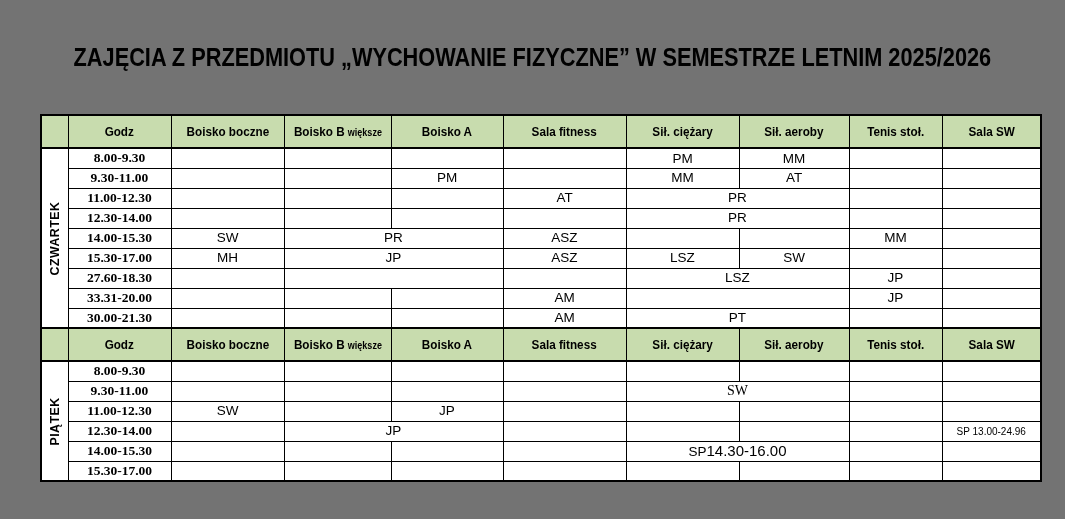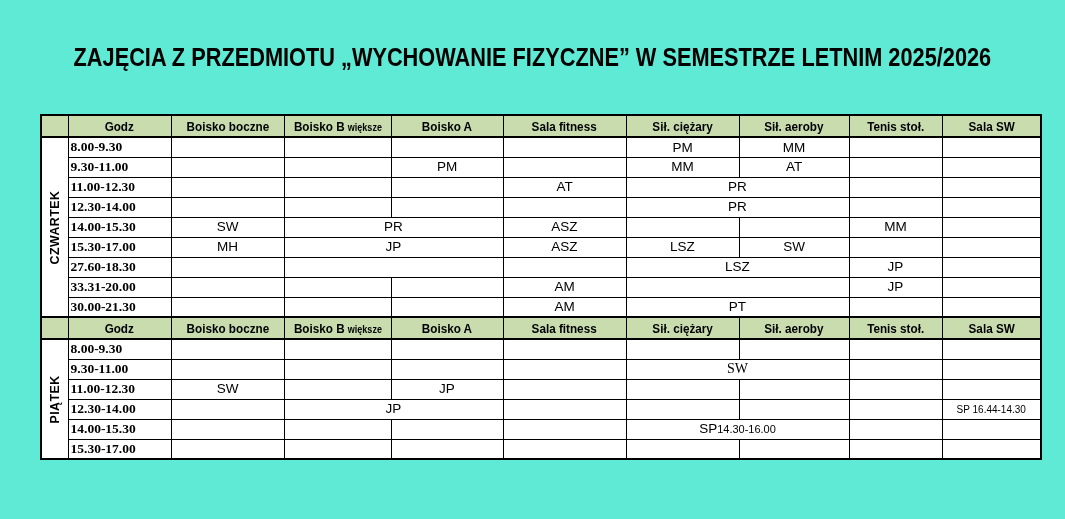--- a/index.html
+++ b/index.html
@@ -1,41 +1,41 @@
 <!DOCTYPE html>
 <html lang="pl" style="--header-bg: #c8dcae;"><head>
 <meta charset="utf-8">
 <style>
   html,body { margin:0; padding:0; background:#ffffff; }
   body { width:1065px; height:519px; font-family:"Liberation Sans", sans-serif; color:#000; }
-  .page { position:relative; width:1065px; height:519px; background:#5eead4; overflow:hidden; }
+  .page { position:relative; width:1065px; height:519px; background:#737373; overflow:hidden; }
 
   .title { position:absolute; top:44px; left:0; width:100%; margin:0; text-align:center;
            font-size:25px; font-weight:700; line-height:1.1; }
   .title-inner { display:inline-block; transform:scaleX(0.87); white-space:nowrap; }
 
   table.schedule { position:absolute; left:40px; top:114px; width:1000px;
                    border-collapse:collapse; table-layout:fixed;
                    border:2px solid #000; background:#fff; }
   th, td { border:1px solid #000; padding:0 2px; box-sizing:border-box; overflow:hidden;
            vertical-align:middle; }
 
-  tr.header-row th { background:var(--header-bg,#c8dcae); height:22px;
+  tr.header-row th { background:var(--header-bg,#c8dcae); height:33px;
                      border-top:2px solid #000; border-bottom:2px solid #000;
                      font-weight:700; font-size:13px; text-align:center; }
   .hdr { display:inline-block; transform:scaleX(0.9); white-space:nowrap; }
   .hdr-sub { font-size:10px; }
 
   td { height:20px; }
   td.time-cell { font-family:"Liberation Serif", serif; font-weight:700; font-size:13.5px;
-                 text-align:left; white-space:nowrap; }
+                 text-align:center; white-space:nowrap; }
   td.data-cell { text-align:center; font-size:13.5px; line-height:1; white-space:nowrap; }
   td.data-cell.serif { font-family:"Liberation Serif", serif; font-size:14px; }
   td.data-cell.small span { font-size:10px; }
-  .cell-suffix { font-size:11px; }
+  .cell-suffix { font-size:15px; }
 
   td.day-cell { overflow:visible; padding:0; background:#fff; }
   .day-label-wrap { position:absolute; left:0; top:0; right:0; bottom:0;
                     display:flex; align-items:center; justify-content:center; }
   td.day-cell { position:relative; }
   .day-label-wrap span { transform:rotate(-90deg) scaleX(0.95); white-space:nowrap;
                          font-weight:700; font-size:13px; letter-spacing:0.5px; }
 </style>
 </head>
 <body>
@@ -216,21 +216,21 @@
           <td class="data-cell"><span></span></td>
         </tr>
         <tr>
           <td class="time-cell">12.30-14.00</td>
           <td class="data-cell"><span></span></td>
           <td class="data-cell" colspan="2"><span>JP</span></td>
           <td class="data-cell"><span></span></td>
           <td class="data-cell"><span></span></td>
           <td class="data-cell"><span></span></td>
           <td class="data-cell"><span></span></td>
-          <td class="data-cell small"><span>SP 16.44-14.30</span></td>
+          <td class="data-cell small"><span>SP 13.00-24.96</span></td>
         </tr>
         <tr>
           <td class="time-cell">14.00-15.30</td>
           <td class="data-cell"><span></span></td>
           <td class="data-cell"><span></span></td>
           <td class="data-cell"><span></span></td>
           <td class="data-cell"><span></span></td>
           <td class="data-cell" colspan="2"><span>SP</span><span class="cell-suffix">14.30-16.00</span></td>
           <td class="data-cell"><span></span></td>
           <td class="data-cell"><span></span></td>

